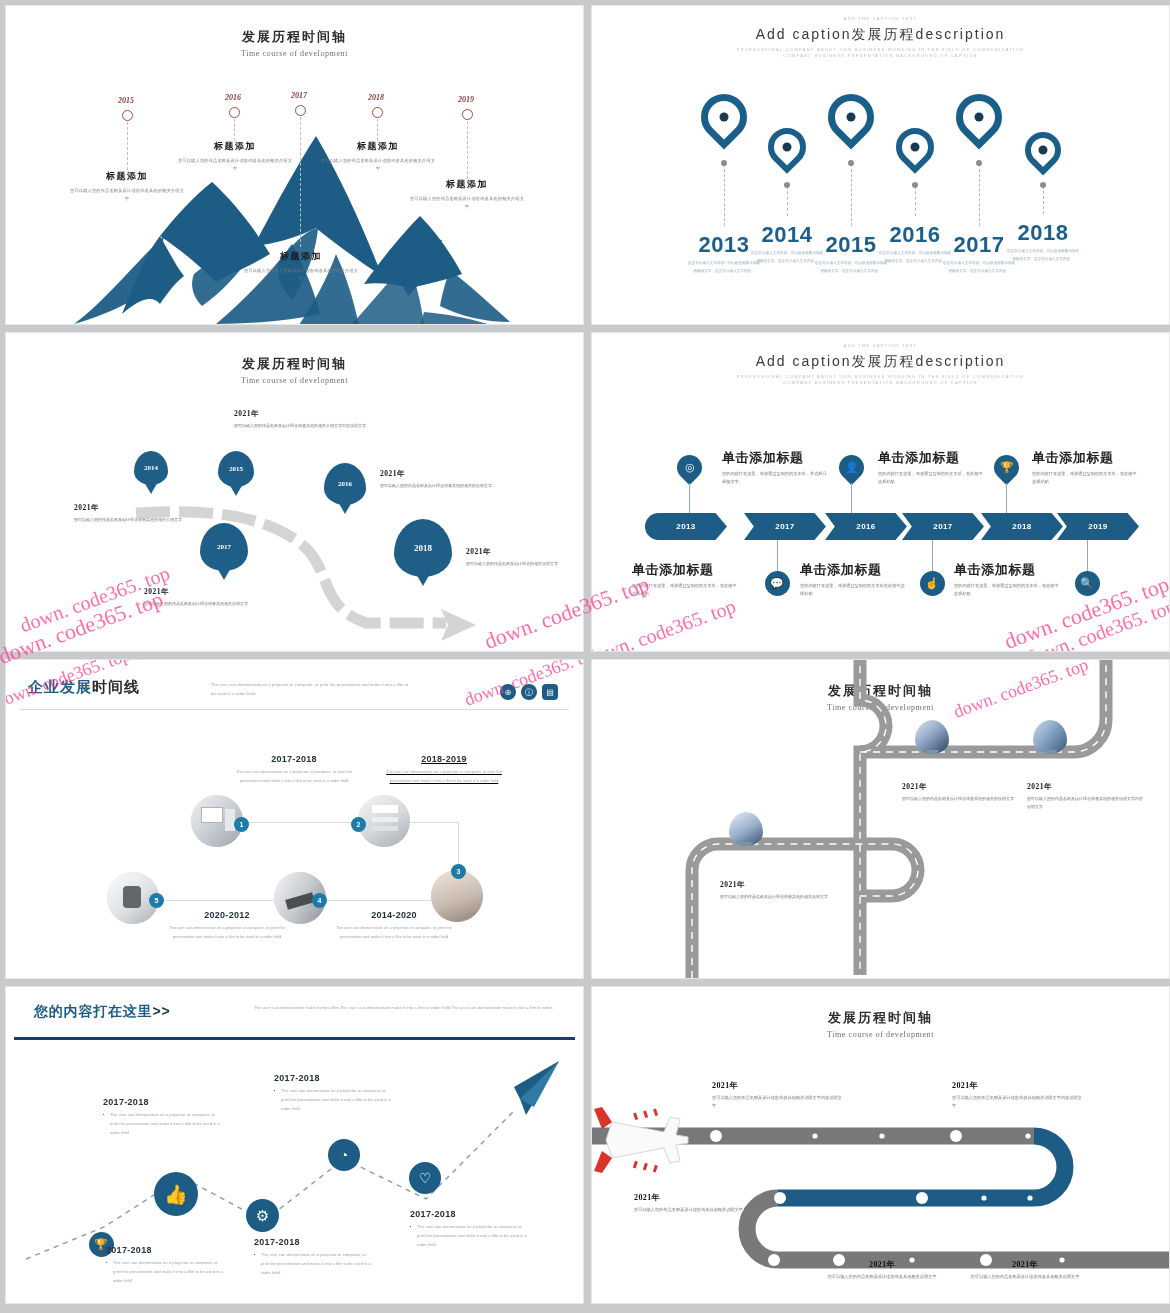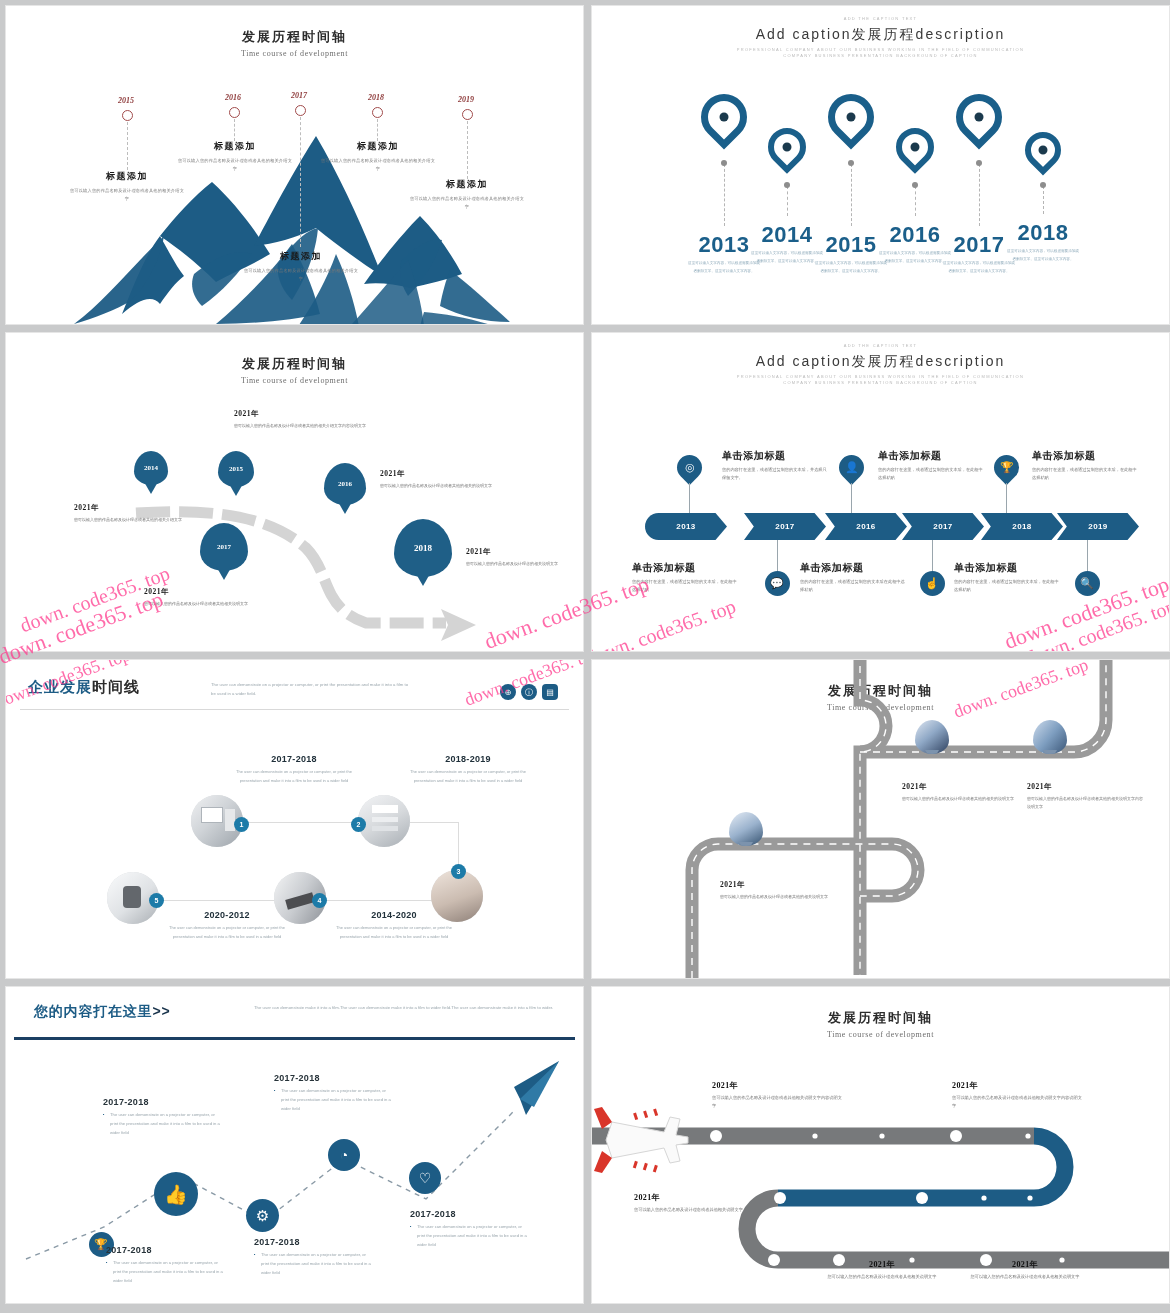--- a/index.html
+++ b/index.html
@@ -137,21 +137,21 @@
   .chev.first { clip-path: polygon(0 0, 86% 0, 100% 50%, 86% 100%, 0 100%); border-radius: 14px 0 0 14px;}
   .ico-circ {
     position:absolute; width: 25px; height: 25px; border-radius: 50%;
     background:#1d5c85; color:#fff; display:flex; align-items:center; justify-content:center;
     font-size: 11px;
   }
   .ico-circ.pinned { border-radius: 50% 50% 50% 0; transform: rotate(-45deg); }
   .ico-circ.pinned > span { transform: rotate(45deg); }
   .conn { position:absolute; width:1px; background:#9aa6ad; }
   .s4lab { position:absolute; width: 108px; }
-  .s4lab .h { font-size:10px; font-weight:bold; color:#222; font-family:"Liberation Serif",serif; letter-spacing:.6px;}
+  .s4lab .h { font-size:13px; font-weight:bold; color:#222; font-family:"Liberation Serif",serif; letter-spacing:.6px;}
   .s4lab .p { font-size:4.2px; color:#6f6f6f; line-height:1.95; margin-top:3px; }
 
   
   .s5-head { position:absolute; left:22px; top:18px; }
   .s5-title { font-size:15px; font-weight:bold; letter-spacing:1px; }
   .s5-title .b { color:#1d5c85; }
   .s5-title .d { color:#2b2b2b; }
   .s5-desc { position:absolute; left:205px; top:20px; width:200px; font-size:4.3px; color:#9aa6ad; line-height:2.1; }
   .s5-rule { position:absolute; left:14px; right:14px; top:49px; height:1px; background:#d9d9d9; }
   .s5-ic { position:absolute; width:16px; height:16px; border-radius:50%; background:#1d5c85; color:#fff;
@@ -533,21 +533,21 @@
     <div class="photo" style="left:101px;top:212px;width:52px;height:52px;">
       <i style="inset:0;background:linear-gradient(140deg,#fafbfc 0%,#dfe2e5 55%,#a9aeb3 100%);"></i>
       <i style="left:16px;top:14px;width:18px;height:22px;background:#63676c;border-radius:4px;"></i>
     </div>
     <div class="numdot" style="left:143px;top:233px;">5</div>
 
     <div class="s5-lab" style="left:222px;top:94px;">
       <div class="h">2017-2018</div>
       <div class="p">The user can demonstrate on a projector or computer, or print the presentation and make it into a film to be used in a wider field</div>
     </div>
-    <div class="s5-lab" style="left:396px;top:94px;">
+    <div class="s5-lab" style="left:372px;top:94px;text-decoration:underline;">
       <div class="h">2018-2019</div>
       <div class="p">The user can demonstrate on a projector or computer, or print the presentation and make it into a film to be used in a wider field</div>
     </div>
     <div class="s5-lab" style="left:322px;top:250px;">
       <div class="h">2014-2020</div>
       <div class="p">The user can demonstrate on a projector or computer, or print the presentation and make it into a film to be used in a wider field</div>
     </div>
     <div class="s5-lab" style="left:155px;top:250px;">
       <div class="h">2020-2012</div>
       <div class="p">The user can demonstrate on a projector or computer, or print the presentation and make it into a film to be used in a wider field</div>

